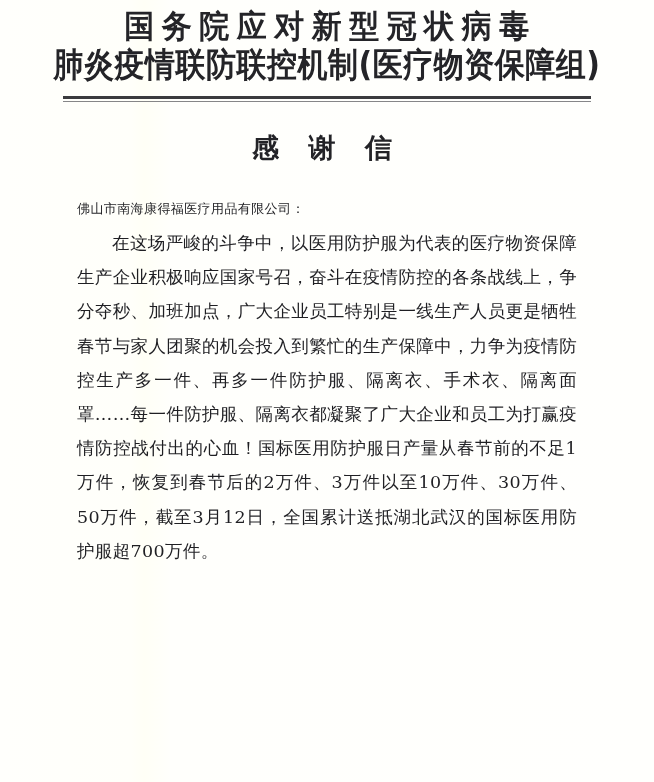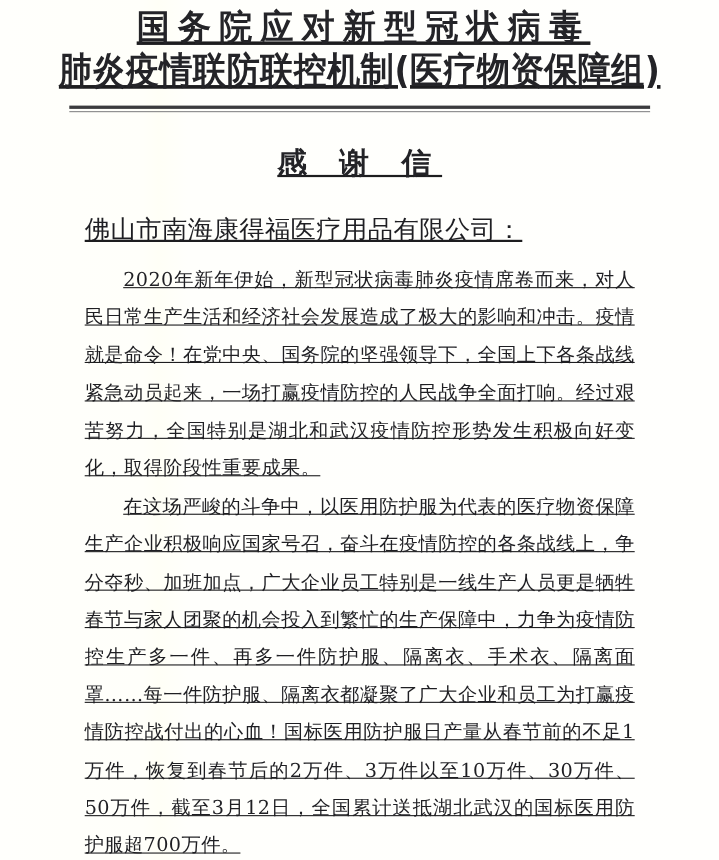--- a/index.html
+++ b/index.html
@@ -22,21 +22,20 @@
     height: 782px;
     box-sizing: border-box;
     position: relative;
     background:
       linear-gradient(90deg,
         rgba(255,255,252,1) 0%,
         rgba(255,255,250,1) 20%,
         rgba(255,255,246,1) 22%,
         rgba(255,255,252,1) 26%,
         rgba(255,255,253,1) 100%);
-    text-decoration: underline;
   }
 
   
   .masthead {
     padding: 6px 0 0 0;
     text-align: center;
   }
   .masthead-line {
     font-family: "DejaVu Sans", "Liberation Sans", sans-serif;
     font-weight: bold;
@@ -88,25 +87,25 @@
     margin-top: 28px;
     margin-bottom: 26px;
   }
 
   
   .body-block {
     margin: 0 auto;
     width: 500px;
   }
   .salutation {
-    font-size: 23px;
+    font-size: 13px;
     line-height: 34px;
     letter-spacing: 0.4px;
     color: #1f1f23;
-    margin-bottom: 12px;
+    margin-bottom: 0;
   }
   p.para {
     font-size: 17.5px;
     line-height: 34.2px;
     letter-spacing: 0.35px;
     text-align: justify;
     text-align-last: left;
     text-justify: inter-ideograph;
     color: #1f1f23;
     margin: 0 0 1px 0;
@@ -128,19 +127,18 @@
     <div class="bar-gap"></div>
     <div class="bar-thin"></div>
   </div>
 
   <div class="doc-title">感 谢 信</div>
 
   <div class="body-block">
 
     <div class="salutation">佛山市南海康得福医疗用品有限公司：</div>
 
-    <p class="para">2020年新年伊始，新型冠状病毒肺炎疫情席卷而来，对人民日常生产生活和经济社会发展造成了极大的影响和冲击。疫情就是命令！在党中央、国务院的坚强领导下，全国上下各条战线紧急动员起来，一场打赢疫情防控的人民战争全面打响。经过艰苦努力，全国特别是湖北和武汉疫情防控形势发生积极向好变化，取得阶段性重要成果。</p>
 
     <p class="para">在这场严峻的斗争中，以医用防护服为代表的医疗物资保障生产企业积极响应国家号召，奋斗在疫情防控的各条战线上，争分夺秒、加班加点，广大企业员工特别是一线生产人员更是牺牲春节与家人团聚的机会投入到繁忙的生产保障中，力争为疫情防控生产多一件、再多一件防护服、隔离衣、手术衣、隔离面罩……每一件防护服、隔离衣都凝聚了广大企业和员工为打赢疫情防控战付出的心血！国标医用防护服日产量从春节前的不足1万件，恢复到春节后的2万件、3万件以至10万件、30万件、50万件，截至3月12日，全国累计送抵湖北武汉的国标医用防护服超700万件。</p>
 
   </div>
 
 </div>
 
 </body></html>

